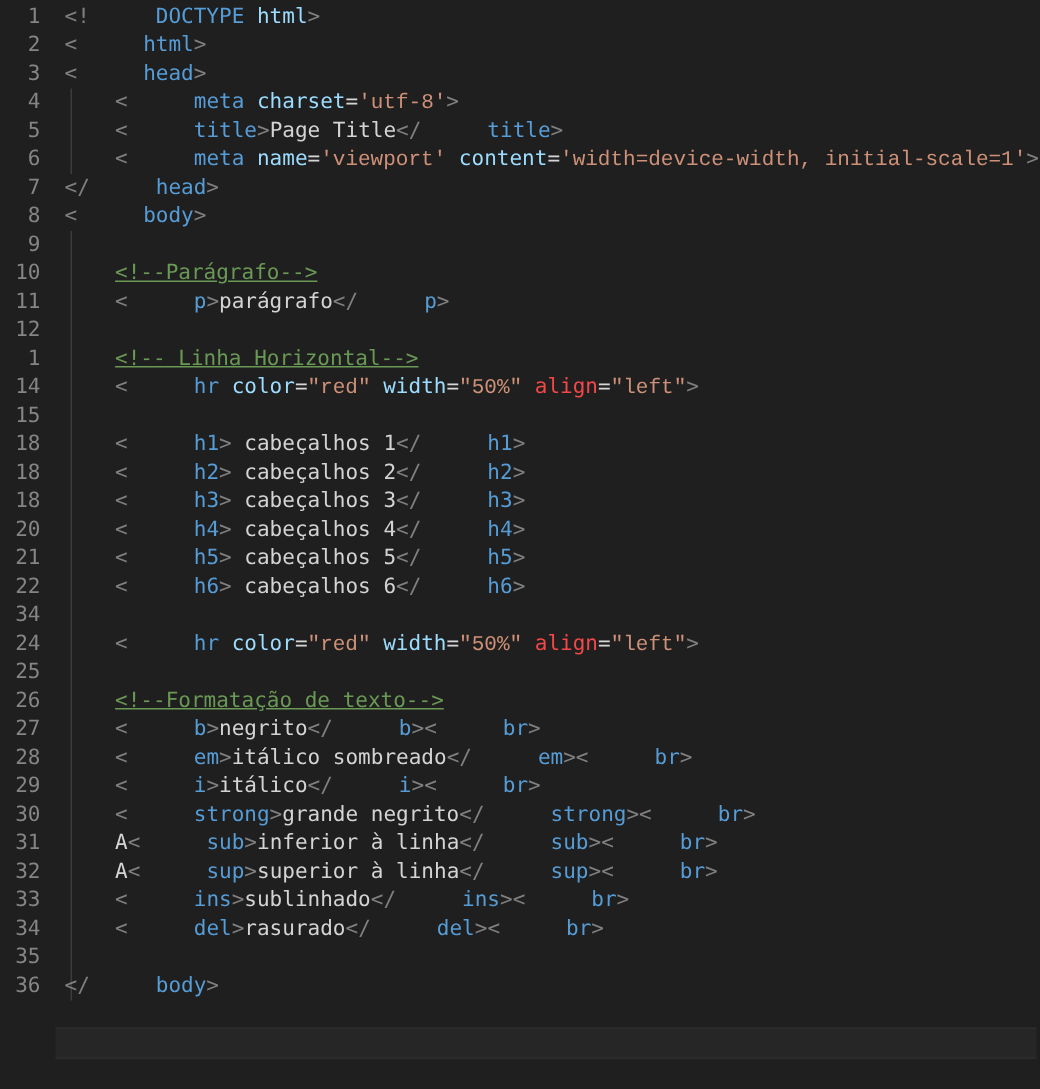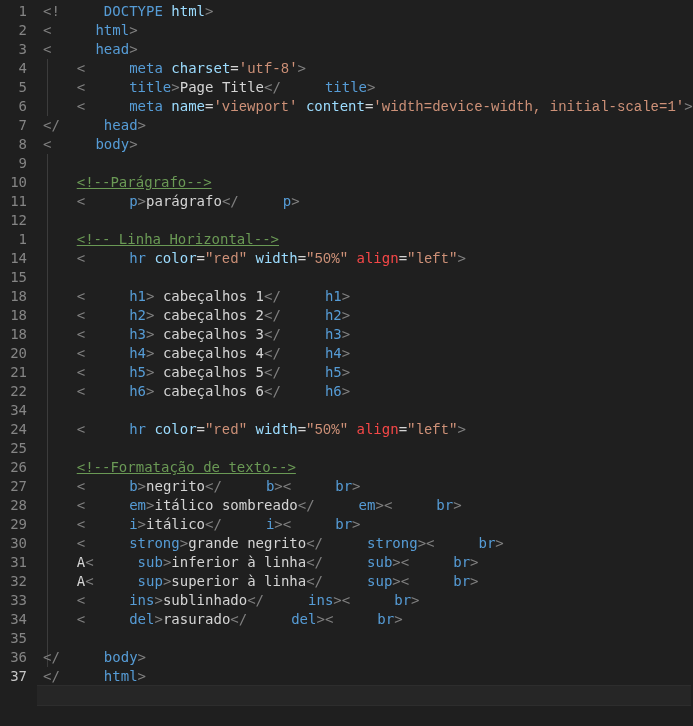--- a/index.html
+++ b/index.html
@@ -92,17 +92,16 @@
       <div class="row"><div class="gutter">27</div><div class="code"><span class="tk-x">    </span><span class="tk-p">&lt;</span><span class="tk-t">b</span><span class="tk-p">&gt;</span><span class="tk-x">negrito</span><span class="tk-p">&lt;/</span><span class="tk-t">b</span><span class="tk-p">&gt;</span><span class="tk-p">&lt;</span><span class="tk-t">br</span><span class="tk-p">&gt;</span></div></div>
       <div class="row"><div class="gutter">28</div><div class="code"><span class="tk-x">    </span><span class="tk-p">&lt;</span><span class="tk-t">em</span><span class="tk-p">&gt;</span><span class="tk-x">itálico sombreado</span><span class="tk-p">&lt;/</span><span class="tk-t">em</span><span class="tk-p">&gt;</span><span class="tk-p">&lt;</span><span class="tk-t">br</span><span class="tk-p">&gt;</span></div></div>
       <div class="row"><div class="gutter">29</div><div class="code"><span class="tk-x">    </span><span class="tk-p">&lt;</span><span class="tk-t">i</span><span class="tk-p">&gt;</span><span class="tk-x">itálico</span><span class="tk-p">&lt;/</span><span class="tk-t">i</span><span class="tk-p">&gt;</span><span class="tk-p">&lt;</span><span class="tk-t">br</span><span class="tk-p">&gt;</span></div></div>
       <div class="row"><div class="gutter">30</div><div class="code"><span class="tk-x">    </span><span class="tk-p">&lt;</span><span class="tk-t">strong</span><span class="tk-p">&gt;</span><span class="tk-x">grande negrito</span><span class="tk-p">&lt;/</span><span class="tk-t">strong</span><span class="tk-p">&gt;</span><span class="tk-p">&lt;</span><span class="tk-t">br</span><span class="tk-p">&gt;</span></div></div>
       <div class="row"><div class="gutter">31</div><div class="code"><span class="tk-x">    A</span><span class="tk-p">&lt;</span><span class="tk-t">sub</span><span class="tk-p">&gt;</span><span class="tk-x">inferior à linha</span><span class="tk-p">&lt;/</span><span class="tk-t">sub</span><span class="tk-p">&gt;</span><span class="tk-p">&lt;</span><span class="tk-t">br</span><span class="tk-p">&gt;</span></div></div>
       <div class="row"><div class="gutter">32</div><div class="code"><span class="tk-x">    A</span><span class="tk-p">&lt;</span><span class="tk-t">sup</span><span class="tk-p">&gt;</span><span class="tk-x">superior à linha</span><span class="tk-p">&lt;/</span><span class="tk-t">sup</span><span class="tk-p">&gt;</span><span class="tk-p">&lt;</span><span class="tk-t">br</span><span class="tk-p">&gt;</span></div></div>
       <div class="row"><div class="gutter">33</div><div class="code"><span class="tk-x">    </span><span class="tk-p">&lt;</span><span class="tk-t">ins</span><span class="tk-p">&gt;</span><span class="tk-x">sublinhado</span><span class="tk-p">&lt;/</span><span class="tk-t">ins</span><span class="tk-p">&gt;</span><span class="tk-p">&lt;</span><span class="tk-t">br</span><span class="tk-p">&gt;</span></div></div>
       <div class="row"><div class="gutter">34</div><div class="code"><span class="tk-x">    </span><span class="tk-p">&lt;</span><span class="tk-t">del</span><span class="tk-p">&gt;</span><span class="tk-x">rasurado</span><span class="tk-p">&lt;/</span><span class="tk-t">del</span><span class="tk-p">&gt;</span><span class="tk-p">&lt;</span><span class="tk-t">br</span><span class="tk-p">&gt;</span></div></div>
       <div class="row"><div class="gutter">35</div><div class="code"></div></div>
       <div class="row"><div class="gutter">36</div><div class="code"><span class="tk-p">&lt;/</span><span class="tk-t">body</span><span class="tk-p">&gt;</span></div></div>
-      <div class="row active"><div class="gutter">37</div><div class="code"><span class="tk-p">&lt;/</span><span class="tk-t">html</span><span class="tk-p">&gt;</span></div></div>
     </div>
 <div class="indent-guide" style="top: 59px; height: 57px;"></div>
     <div class="indent-guide" style="top: 154px; height: 513px;"></div>
   </div>
 
 </body></html>

